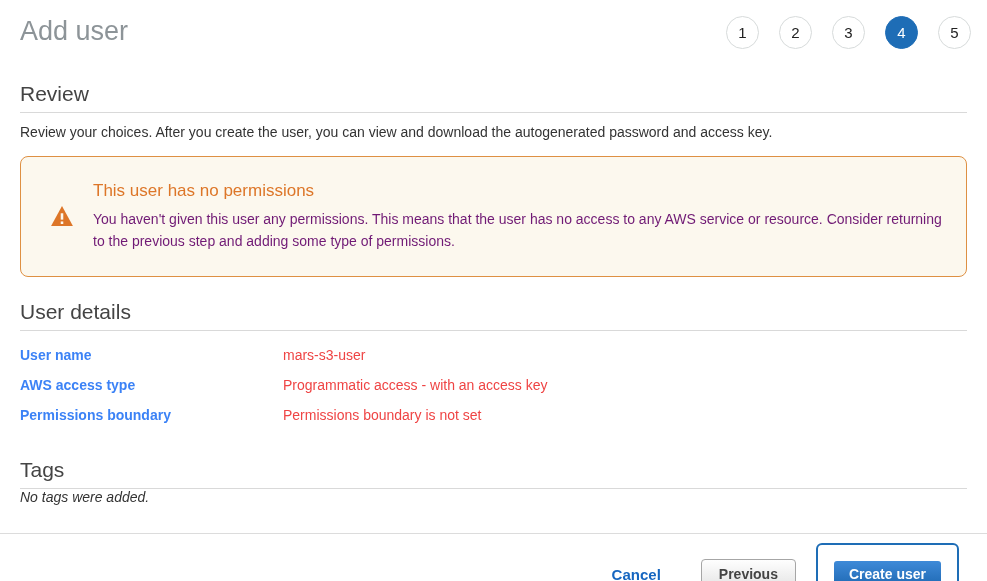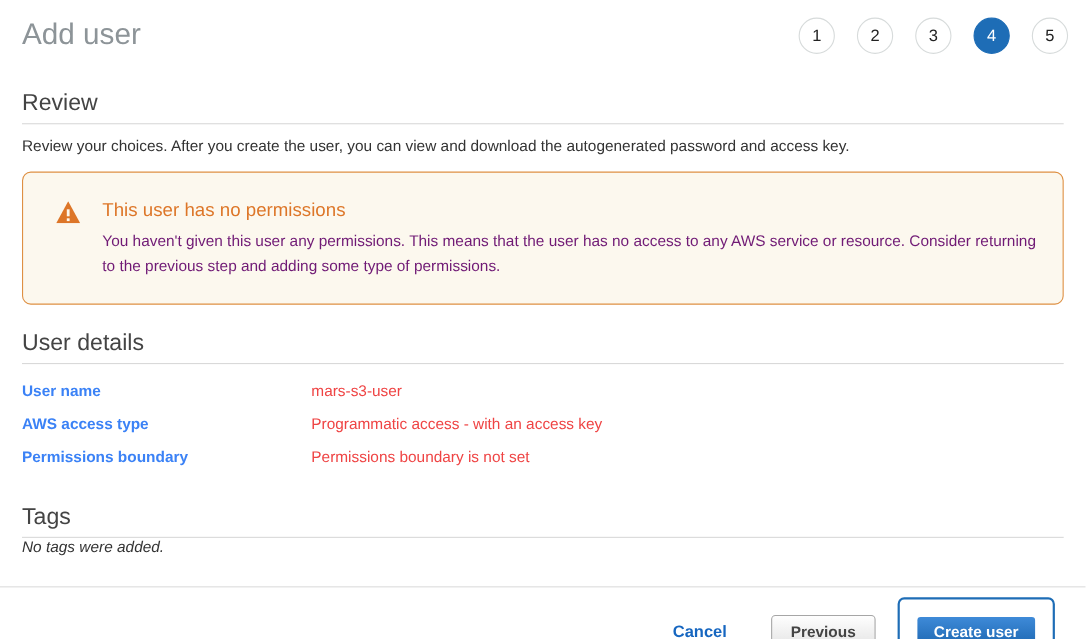--- a/index.html
+++ b/index.html
@@ -58,20 +58,21 @@
   
   .warning-box {
     margin-top: 16px;
     background: var(--warning-bg, #fcf8ee);
     border: 1px solid var(--warning-border, #de9043);
     border-radius: 8px;
     padding: 24px 20px 24px 30px;
     display: flex;
     gap: 20px;
     min-height: 120px;
+    align-items: center;
   }
   .warning-icon { flex: 0 0 auto; margin-top: 2px; }
   .warning-title {
     color: var(--warning-orange, #dd7628);
     font-size: 17px;
     font-weight: 400;
   }
   .warning-body {
     font-size: 14px;
     line-height: 22px;

